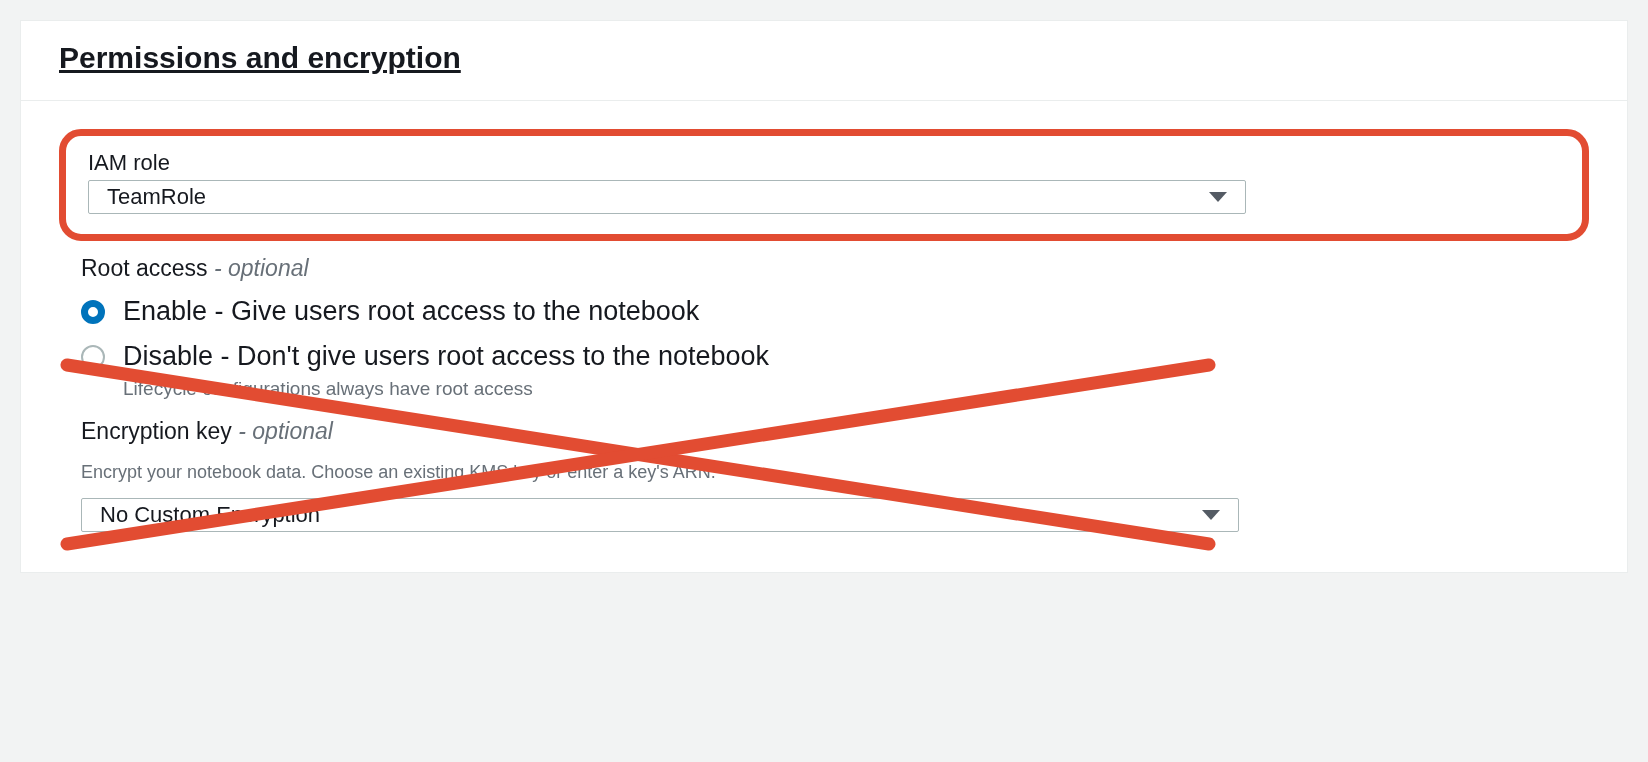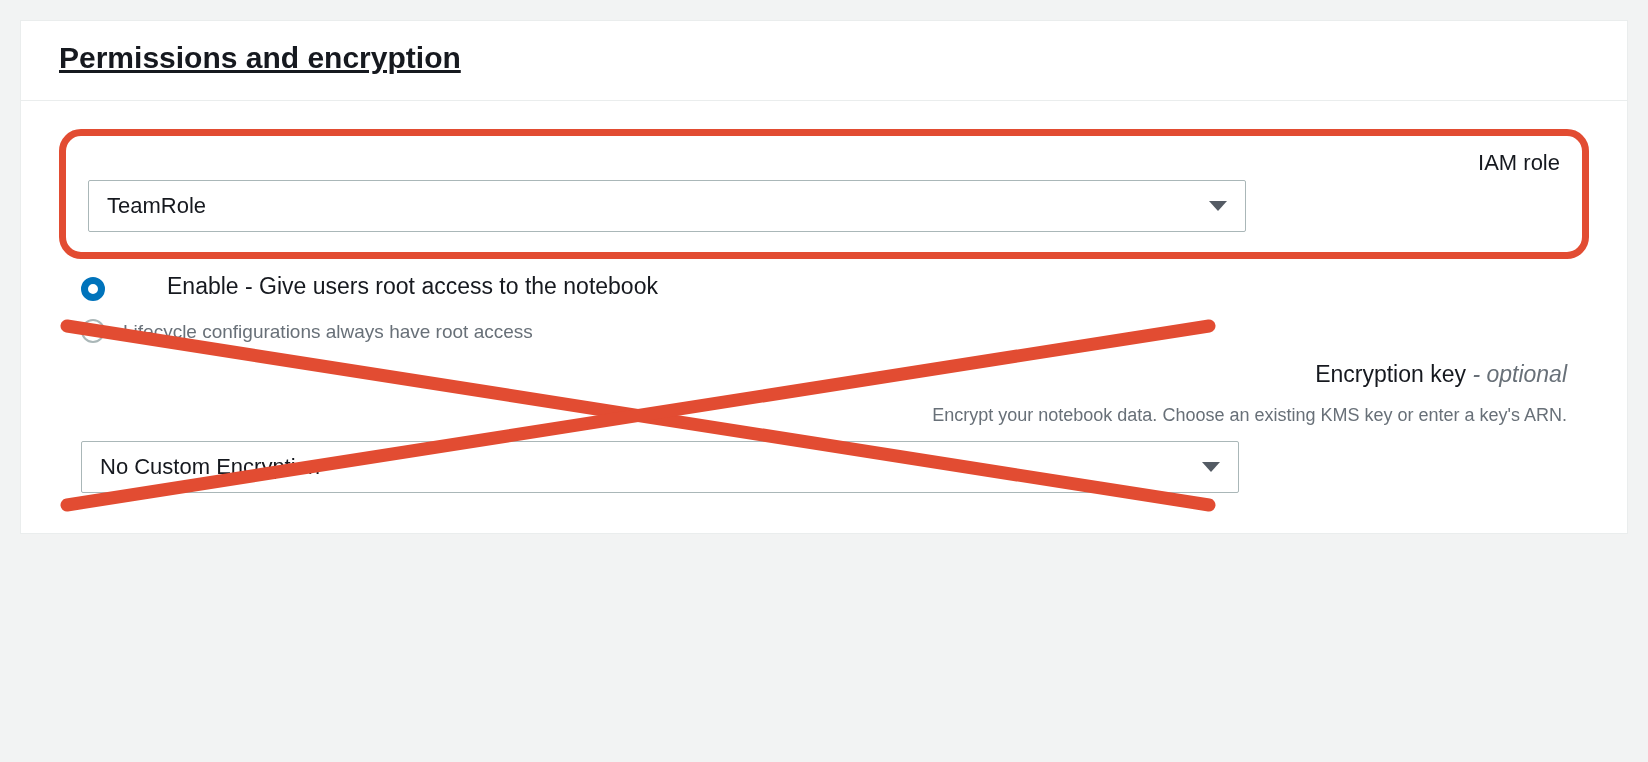--- a/index.html
+++ b/index.html
@@ -26,21 +26,20 @@
     text-decoration: underline;
   }
   .panel-header h2 {
     font-size: 30px;
     font-weight: 700;
     color: #16191f;
   }
   .panel-body {
     padding: 28px 38px 40px 38px;
     position: relative;
-    text-align: right;
   }
   .highlight-box {
     border: 7px solid #e24c32;
     border-radius: 22px;
     padding: 14px 22px 20px 22px;
     margin-bottom: 14px;
     position: relative;
   }
   .field-label {
     font-size: 22px;
@@ -58,21 +57,21 @@
     font-weight: 700;
     text-decoration: none;
   }
   .select-wrap {
     display: flex;
     align-items: center;
     justify-content: space-between;
     border: 1px solid #aab7b8;
     border-radius: 2px;
     background: #fff;
-    height: 52px;
+    height: 34px;
     padding: 0 18px;
     cursor: pointer;
     width: 100%;
     max-width: 1158px;
   }
   .select-value {
     font-size: 22px;
     color: #16191f;
   }
   .caret {
@@ -111,23 +110,22 @@
     flex-shrink: 0;
     margin-top: 4px;
     position: relative;
     background: #fff;
     cursor: pointer;
   }
   .radio.checked {
     border: 7px solid #0073bb;
   }
   .radio-text {
-    font-size: 23px;
-    color: #16191f;
-    margin-left: 44px;
+    font-size: 27px;
+    color: #16191f;
   }
   .radio-sub {
     font-size: 19px;
     color: #687078;
     margin-top: 6px;
   }
   .encryption-section {
     padding: 0 22px;
     margin-top: 5px;
     position: relative;
@@ -162,30 +160,35 @@
 
     <div class="highlight-box">
       <div class="field-label">IAM role</div>
       <div class="select-wrap">
         <span class="select-value">TeamRole</span>
         <span class="caret"></span>
       </div>
     </div>
 
     <div class="section">
+      <div class="section-label">
+        <span>Root access</span>
+        <span class="optional">- optional</span>
+      </div>
       <div class="radio-group">
         <div class="radio-row">
           <div class="radio checked"></div>
           <div>
             <div class="radio-text">Enable - Give users root access to the notebook</div>
           </div>
         </div>
         <div class="radio-row">
           <div class="radio"></div>
           <div>
+            <div class="radio-text">Disable - Don't give users root access to the notebook</div>
             <div class="radio-sub">Lifecycle configurations always have root access</div>
           </div>
         </div>
       </div>
     </div>
 
     <div class="encryption-section">
       <div class="section-label">
         <span>Encryption key</span>
         <span class="optional">- optional</span>

